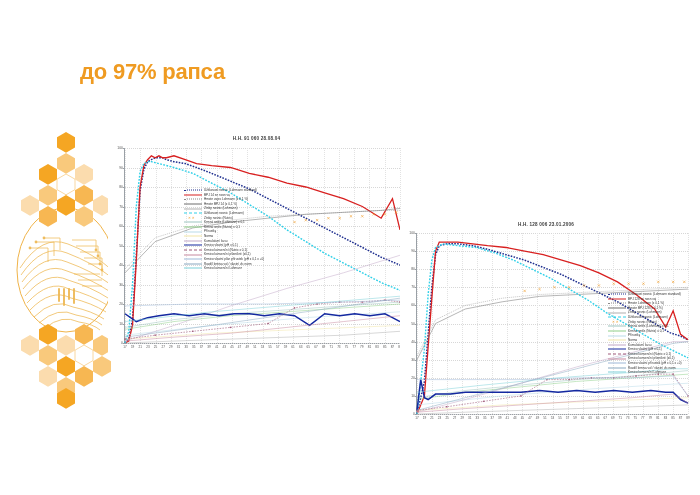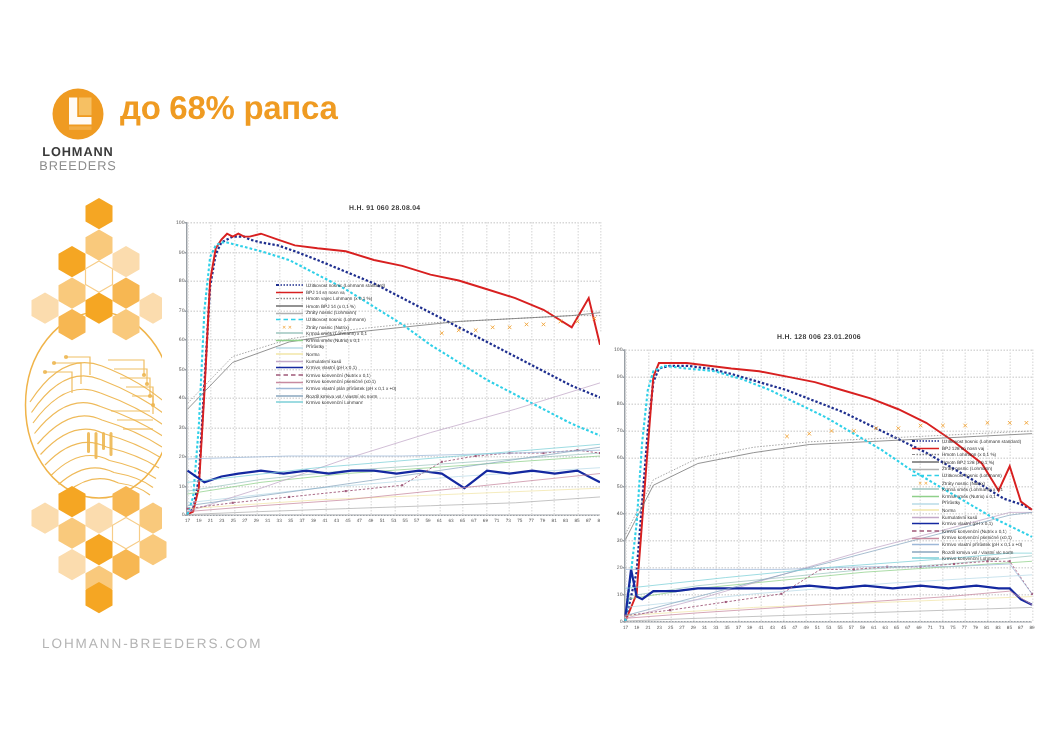--- a/index.html
+++ b/index.html
@@ -52,35 +52,23 @@
   .legend .lrow{display:flex;align-items:center;height:4.6px;white-space:nowrap;}
   .legend .swatch{width:18px;height:4px;margin-right:2px;flex:0 0 18px;position:relative;}
   .legend .ltext{overflow:hidden;}
   .sw-line{position:absolute;left:0;right:0;top:50%;height:0;transform:translateY(-50%);}
 </style>
 </head>
 <body>
 
 <div class="slide">
 
-  <div class="logo-wrap">
-    <div class="logo-mark">
-      <svg viewBox="0 0 36 36" width="36" height="36">
-        <circle cx="18" cy="18" r="17" fill="#ef9b22"></circle>
-        <path d="M12 7 L12 25 L27 25 L27 20 L17.5 20 L17.5 7 Z" fill="#ffffff" opacity="0.96"></path>
-        <path d="M18.6 7 L18.6 18.8 L27 18.8 L27 7 Z" fill="#f6c063"></path>
-        <path d="M12 26.2 L27 26.2 L27 28.6 L12 28.6 Z" fill="#f2ad46"></path>
-      </svg>
-    </div>
-    <div class="logo-text1">LOHMANN</div>
-    <div class="logo-text2">BREEDERS</div>
-  </div>
 
   <div class="title">
-    <div>до 68% рапса</div>
+    <div>до 97% рапса</div>
   </div>
 
   <div class="hexdeco">
     <svg viewBox="0 0 104 285" width="104" height="285">
       <defs>
         <g id="hx">
             <polygon points="9,0 18,5.2 18,15.6 9,20.8 0,15.6 0,5.2"></polygon>
           </g>
       </defs>
 
@@ -150,21 +138,20 @@
         <use href="#hx" x="43" y="228" fill="#f5a623"></use>
         <use href="#hx" x="79" y="228" fill="#f9c97c"></use>
         <use href="#hx" x="25" y="238" fill="#fbdcae"></use>
         <use href="#hx" x="61" y="238" fill="#f7b752"></use>
         <use href="#hx" x="43" y="249" fill="#f9c97c"></use>
         <use href="#hx" x="43" y="260" fill="#f5a623"></use>
       </g>
     </svg>
   </div>
 
-  <div class="footer">LOHMANN-BREEDERS.COM</div>
 
   <div class="chart" id="chart-left" style="left:108px;top:136px;width:297px;height:222px;">
     <div class="ctitle">Н.Н. 91 060  28.08.04</div>
     <div class="plot" id="plot-left" style="left:16px;top:12px;width:276px;height:196px;">
         <div class="grid-h" style="top: 195px;"></div>
         <div class="ytick" style="top: 195px;">0</div>
         <div class="ytickmark" style="top: 195px;"></div>
         <div class="grid-h" style="top: 175.5px;"></div>
         <div class="ytick" style="top: 175.5px;">10</div>
         <div class="ytickmark" style="top: 175.5px;"></div>

